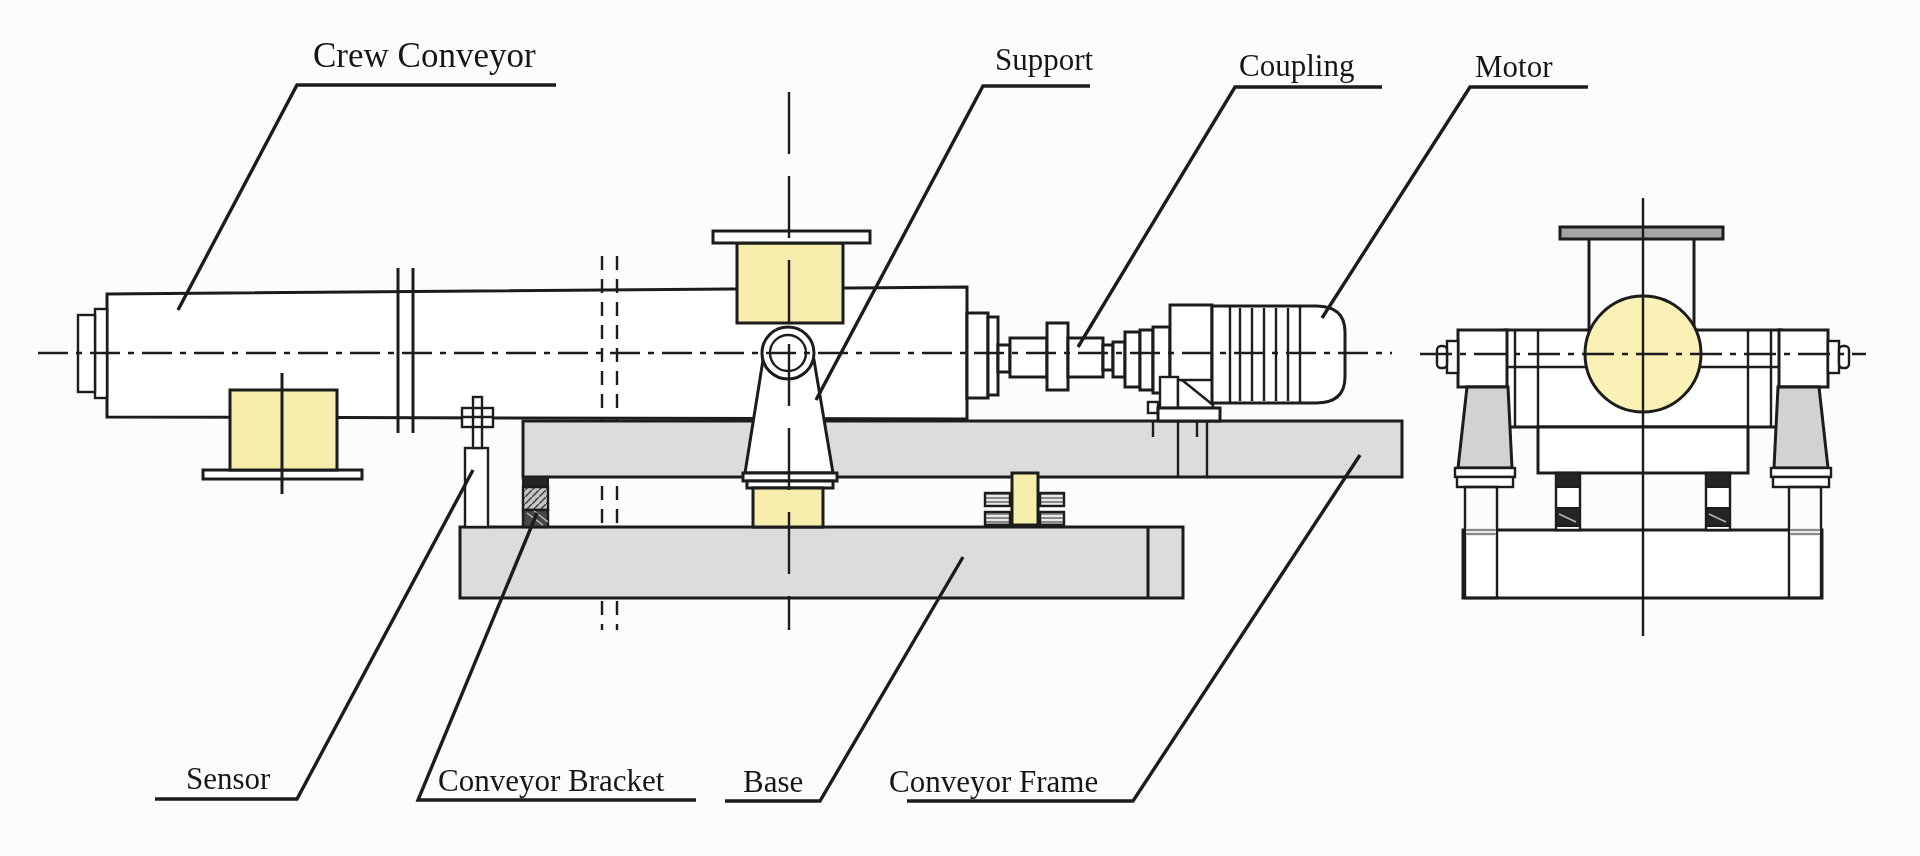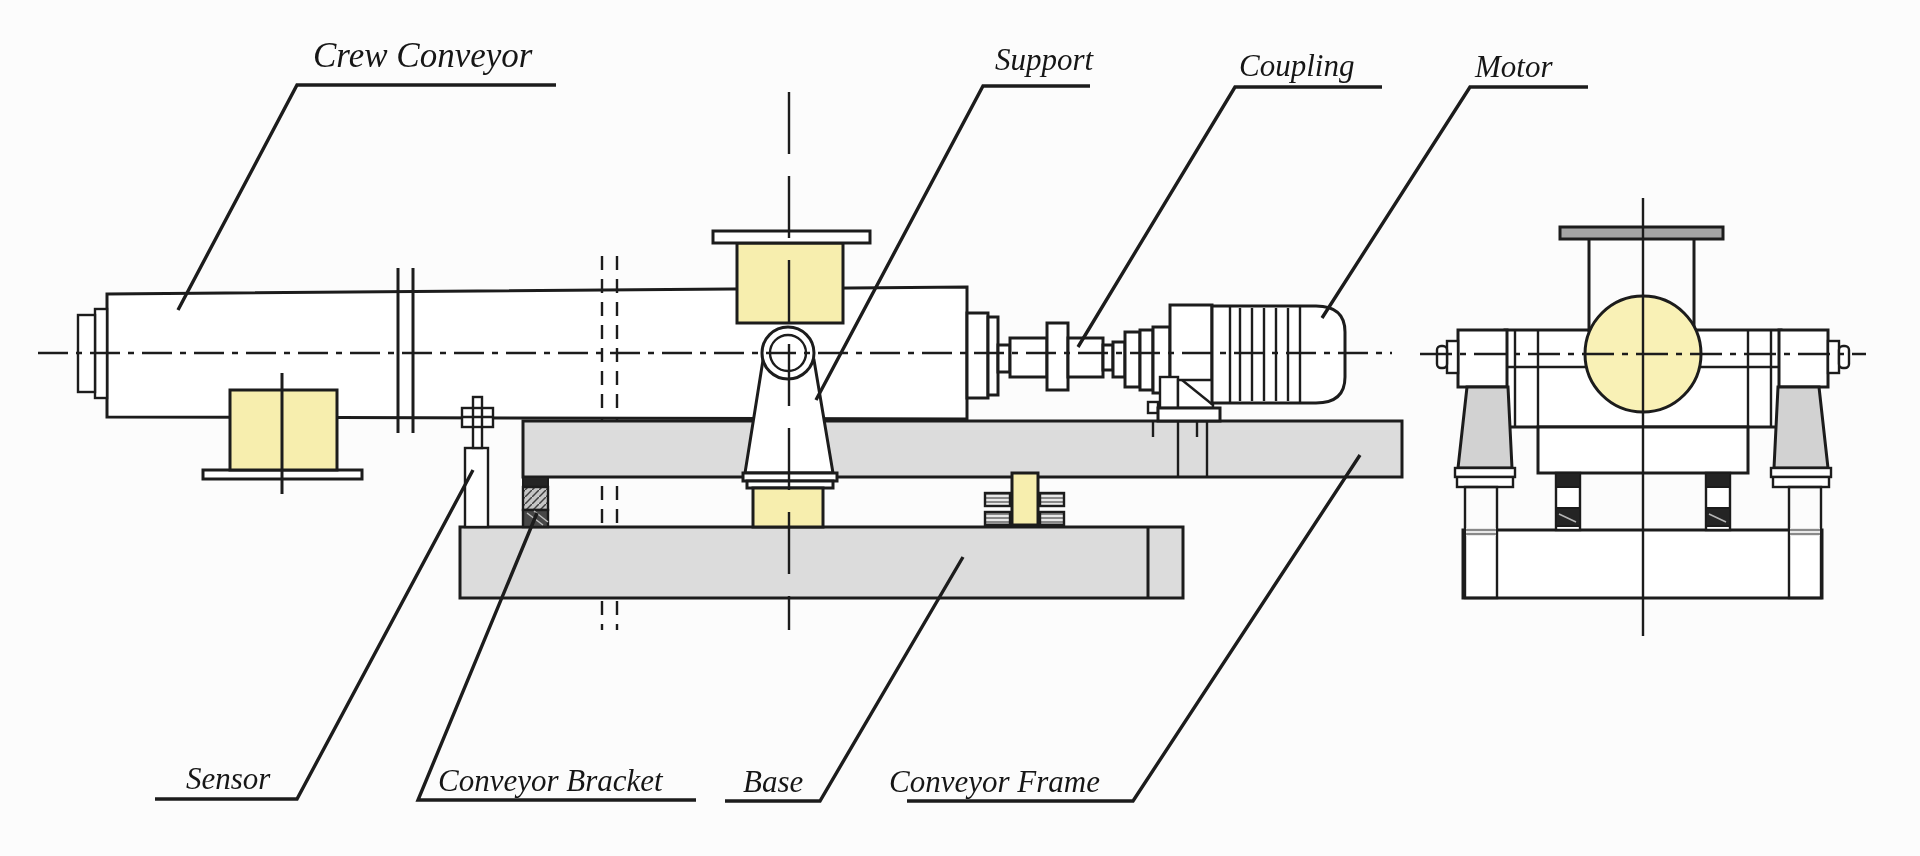--- a/index.html
+++ b/index.html
@@ -1,17 +1,17 @@
 <!DOCTYPE html>
 <html><head>
 <meta charset="utf-8">
 <style>
   html,body{margin:0;padding:0;}
   body{width:1920px;height:856px;font-family:"Liberation Serif","DejaVu Serif",serif;}
-  .stage{position:relative;width:1920px;height:856px;background:#fcfcfc;overflow:hidden;font-style:italic;}
+  .stage{position:relative;width:1920px;height:856px;background:#fcfcfc;overflow:hidden;}
   svg{position:absolute;left:0;top:0;display:block;}
   svg text{fill:#161616;}
   .lbl{font-size:31px;}
   .lbl-big{font-size:35px;}
   .ln{stroke:#1c1c1c;stroke-width:3;fill:none;}
   .ln-thin{stroke:#1c1c1c;stroke-width:2.4;fill:none;}
   .ln-leader{stroke:#1c1c1c;stroke-width:3.4;fill:none;}
   .shape{stroke:#1c1c1c;stroke-width:3;fill:#ffffff;}
   .shape-thin{stroke:#1c1c1c;stroke-width:2.4;fill:#ffffff;}
   .filled{stroke:#1c1c1c;stroke-width:3;}

